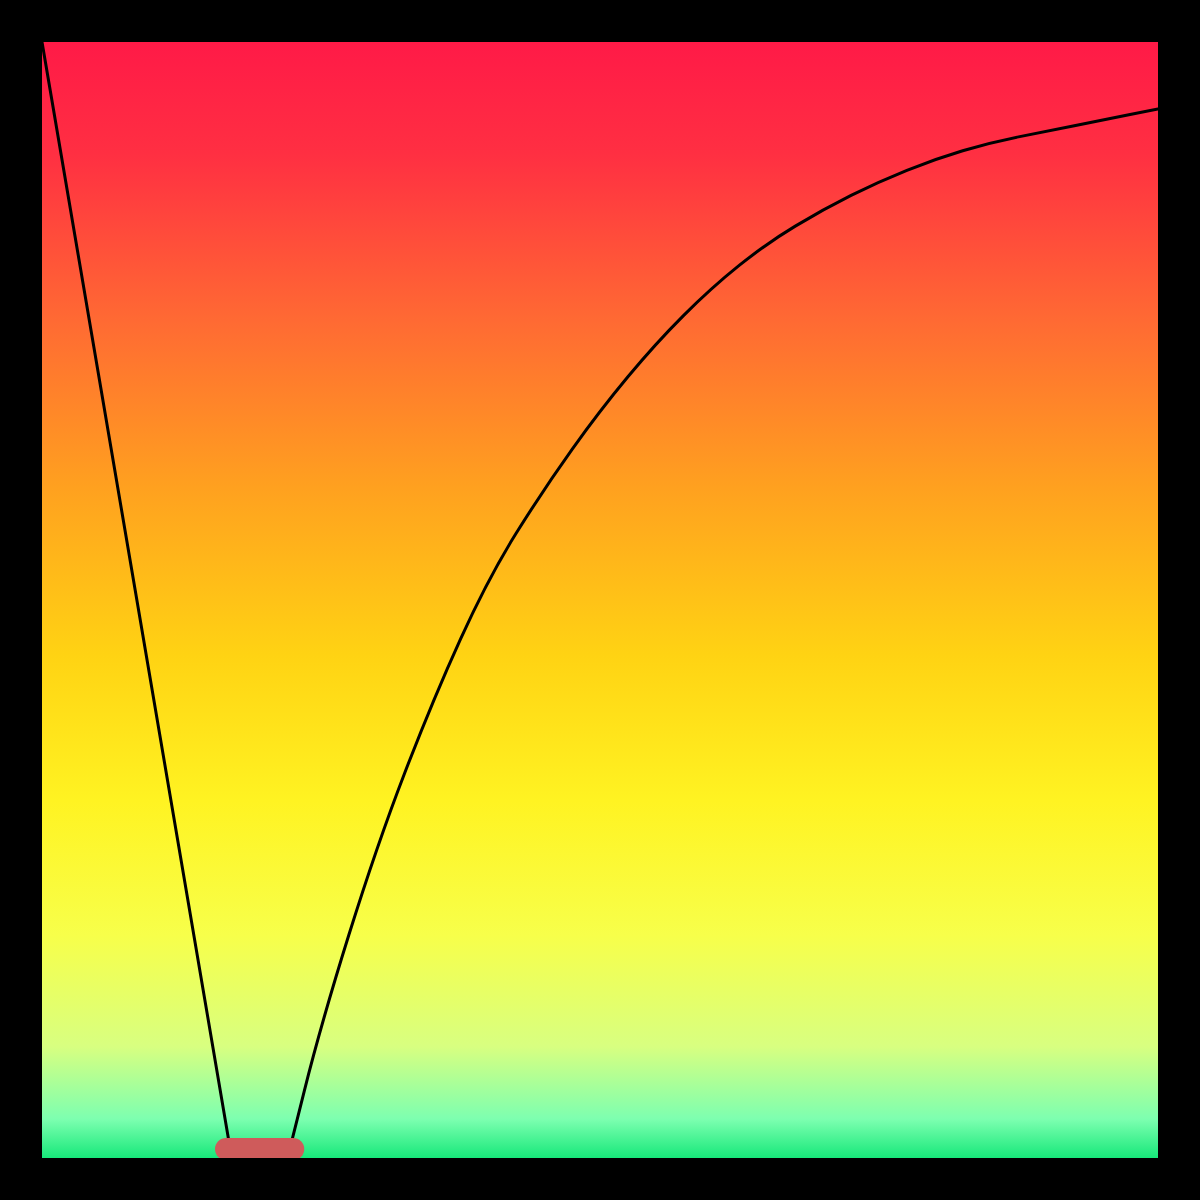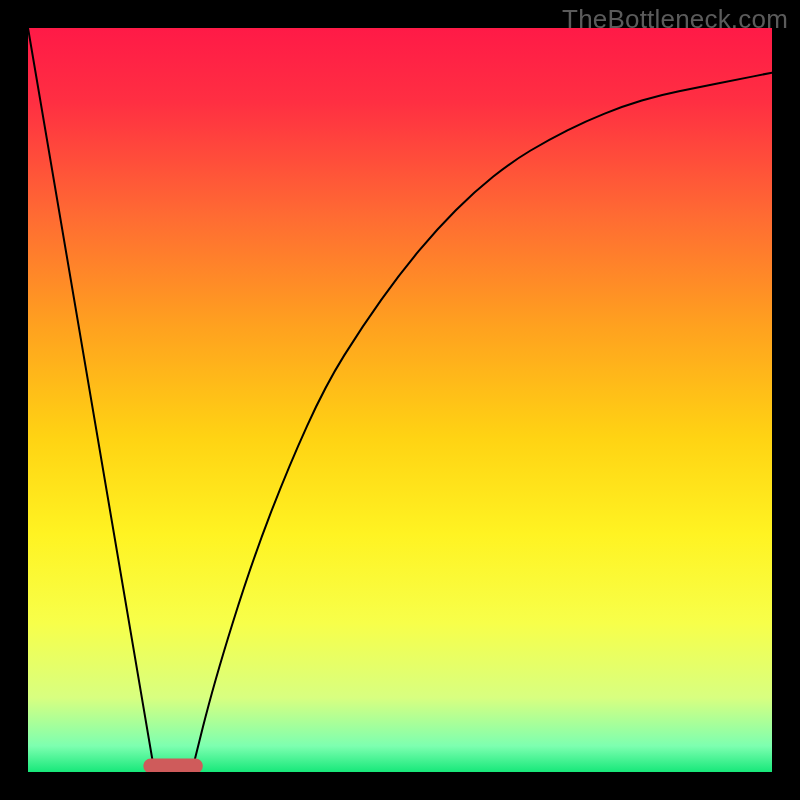--- a/index.html
+++ b/index.html
@@ -40,21 +40,20 @@
   }
   svg {
     display: block;
   }
 </style>
 </head>
 <body>
 
 <div class="outer-frame">
 
-  <div class="watermark">TheBottleneck.com</div>
 
   <div class="plot-area">
     <svg id="chart-svg" viewBox="0 0 744 744" width="744" height="744">
       <defs>
         <linearGradient id="bg-grad" x1="0" y1="0" x2="0" y2="1">
             <stop offset="0.00%" stop-color="#ff1a47"></stop>
             <stop offset="10.00%" stop-color="#ff2f42"></stop>
             <stop offset="25.00%" stop-color="#ff6a33"></stop>
             <stop offset="40.00%" stop-color="#ffa11f"></stop>
             <stop offset="55.00%" stop-color="#ffd313"></stop>

